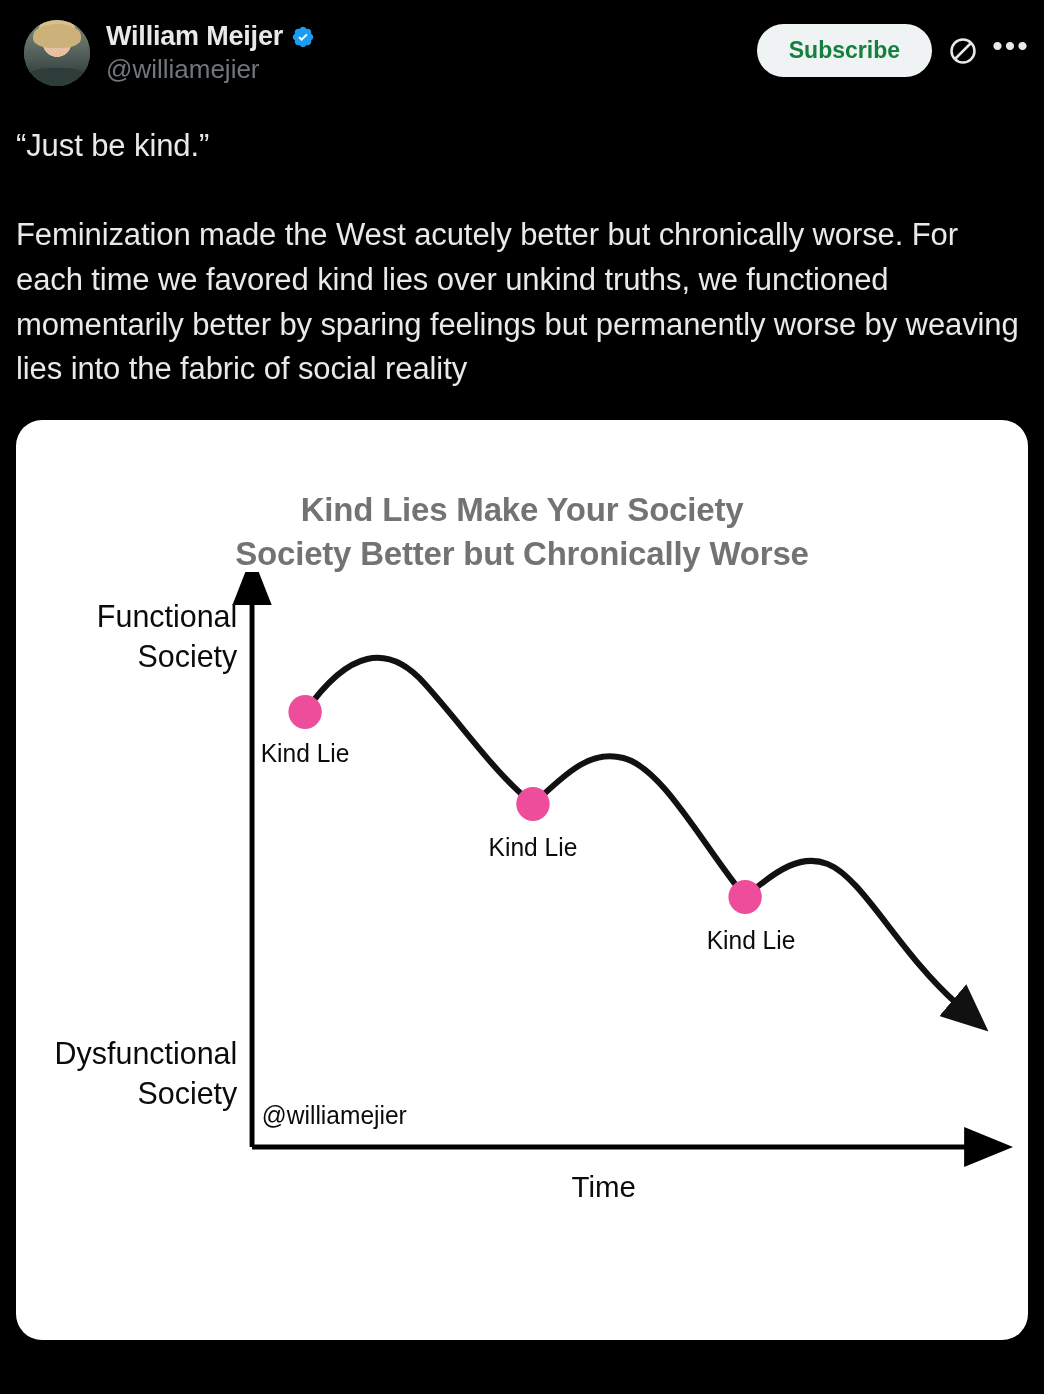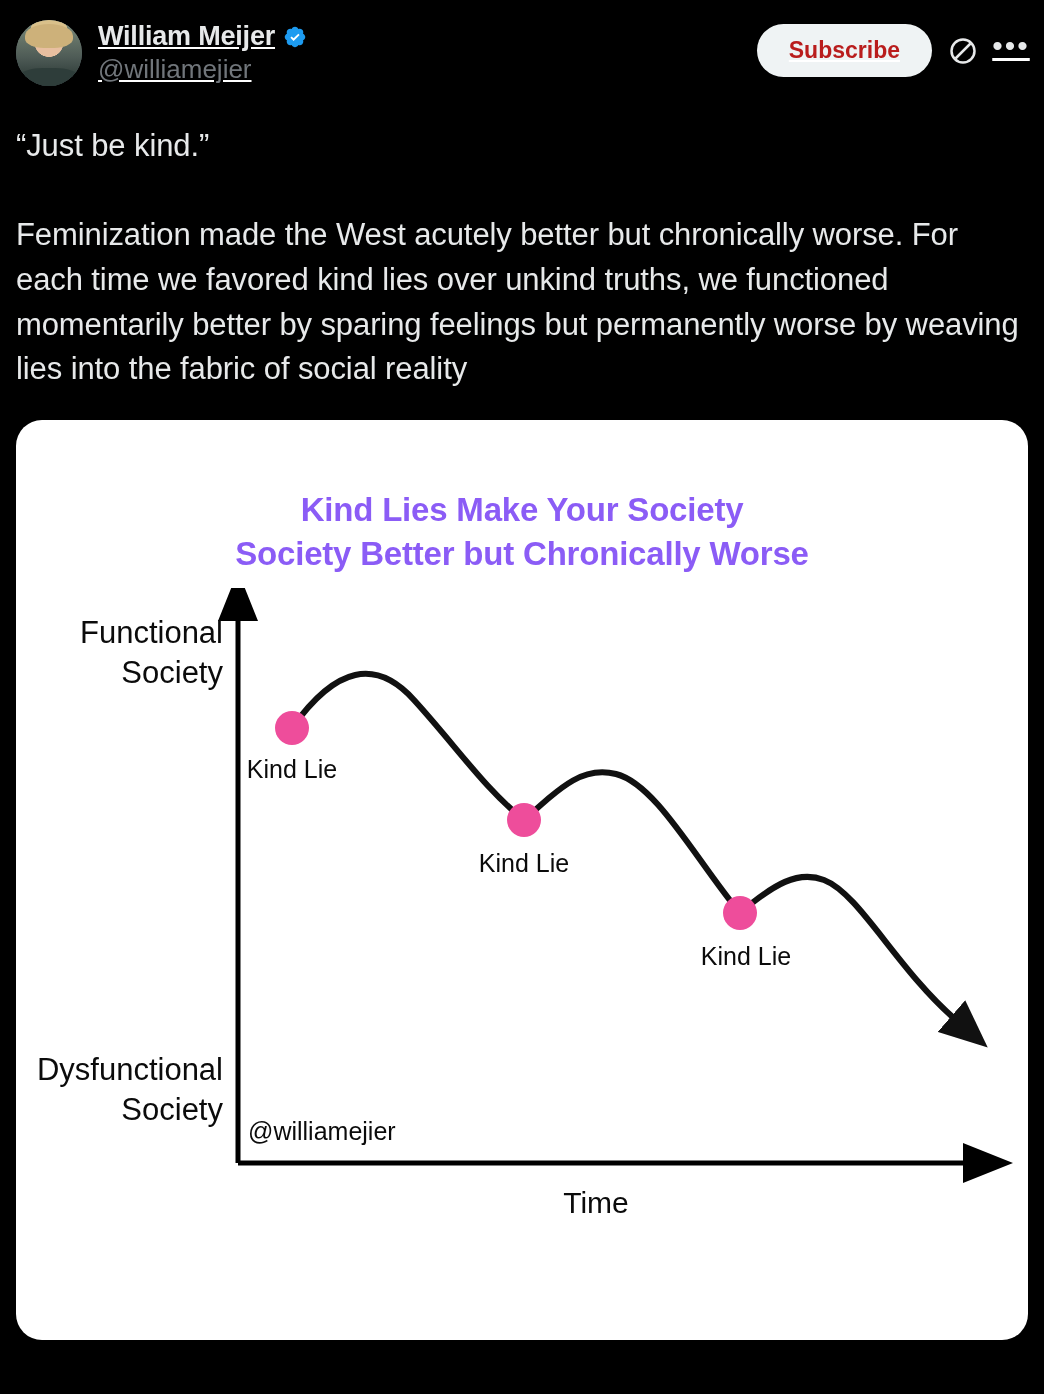--- a/index.html
+++ b/index.html
@@ -20,23 +20,22 @@
     width: 1044px;
     height: 1394px;
     background: #000000;
     position: relative;
   }
 
   
   .header {
     display: flex;
     align-items: flex-start;
-    padding: 16px 16px 0 16px;
+    padding: 16px 16px 0 24px;
     height: 104px;
-    text-decoration: underline;
   }
   .avatar {
     width: 66px;
     height: 66px;
     border-radius: 50%;
     overflow: hidden;
     flex: 0 0 66px;
     margin-top: 4px;
     background: #5c6b73;
     position: relative;
@@ -96,21 +95,21 @@
   }
 
   .header-actions {
     display: flex;
     align-items: center;
     gap: 14px;
     padding-top: 8px;
   }
   .subscribe-btn {
     background: #eff3f4;
-    color: #b91c1c;
+    color: #15803d;
     border: none;
     border-radius: 999px;
     font-size: 23px;
     font-weight: bold;
     padding: 15px 32px;
     font-family: "Liberation Sans", sans-serif;
     cursor: pointer;
     line-height: 1;
   }
   .icon-btn {
@@ -144,33 +143,34 @@
   .card {
     margin: 28px 16px 0 16px;
     background: #ffffff;
     border-radius: 26px;
     height: 920px;
     overflow: hidden;
     position: relative;
   }
   .chart-title {
     text-align: center;
-    color: #8b5cf6;
+    color: #737373;
     font-size: 33px;
     font-weight: bold;
     line-height: 1.35;
     padding: 68px 40px 0 40px;
     letter-spacing: -0.2px;
   }
   .chart-svg-wrap {
     position: absolute;
     left: 0;
-    top: 168px;
+    top: 152px;
     width: 100%;
     height: 760px;
+    padding-left: 18px;
   }
   svg.chart {
     display: block;
     width: 100%;
     height: 100%;
   }
   text.axlabel {
     font-family: "Liberation Sans", sans-serif;
     font-size: 31px;
     fill: #0b0b0b;

